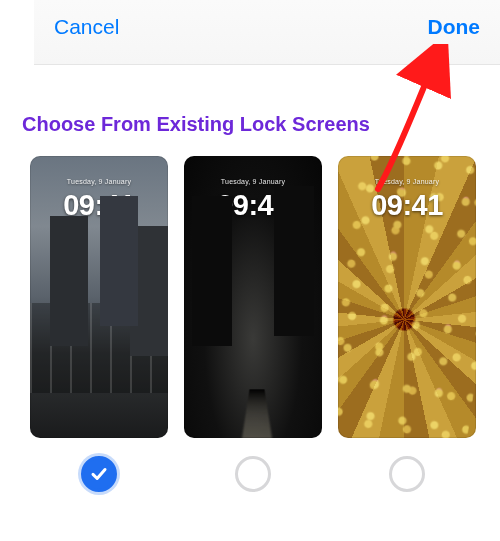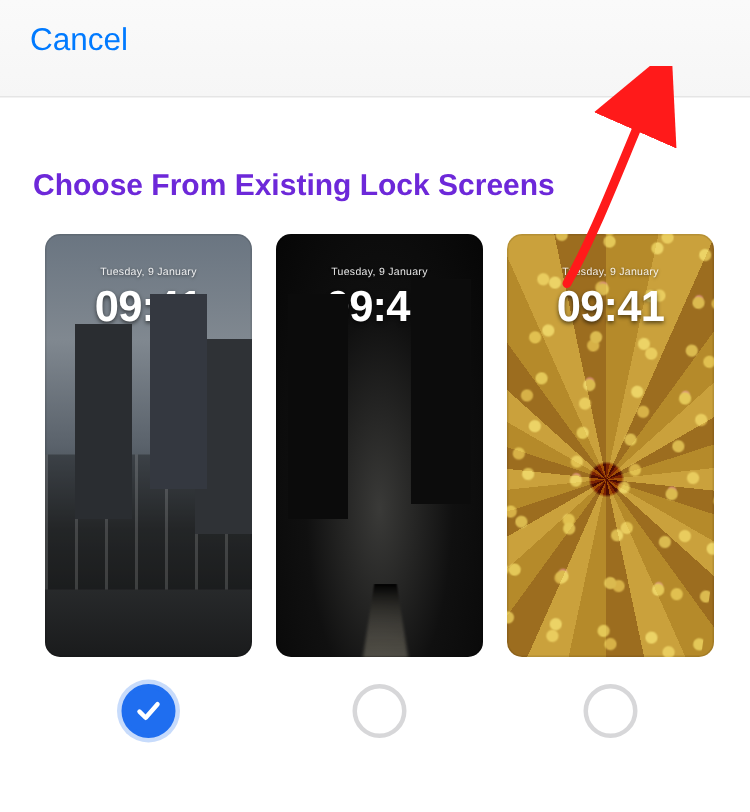--- a/index.html
+++ b/index.html
@@ -12,20 +12,21 @@
     overflow: hidden;
   }
   .navbar {
     height: 65px;
     display: flex;
     justify-content: space-between;
     align-items: center;
     padding: 0 20px 10px 20px;
     border-bottom: 1px solid #e5e5e5;
     background: linear-gradient(#fafafa, #f6f6f6);
+    margin-left: 34px;
   }
   .nav-btn {
     color: #007aff;
     font-size: 21px;
     background: none;
     border: none;
     cursor: pointer;
   }
   .nav-btn.done { font-weight: 600; }
   .section-title {
@@ -158,20 +159,21 @@
     width: 110px;
     height: 155px;
     pointer-events: none;
   }
 </style>
 </head>
 <body>
 
 <div class="navbar">
   <button class="nav-btn">Cancel</button>
+  <button class="nav-btn done">Done</button>
 </div>
 
 <div class="section-title">Choose From Existing Lock Screens</div>
 
 <div class="thumbs">
   <div class="thumb thumb1">
     <div class="ls-date">Tuesday, 9 January</div>
     <div class="ls-time">09:41</div>
   </div>
   <div class="thumb thumb2">

